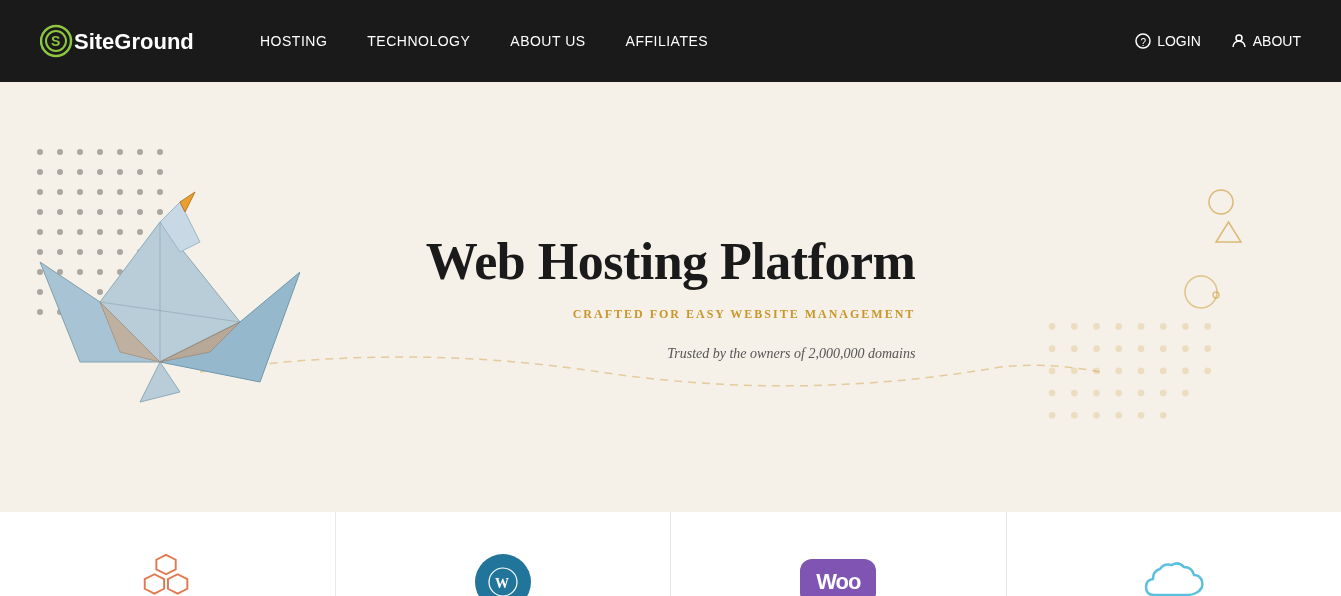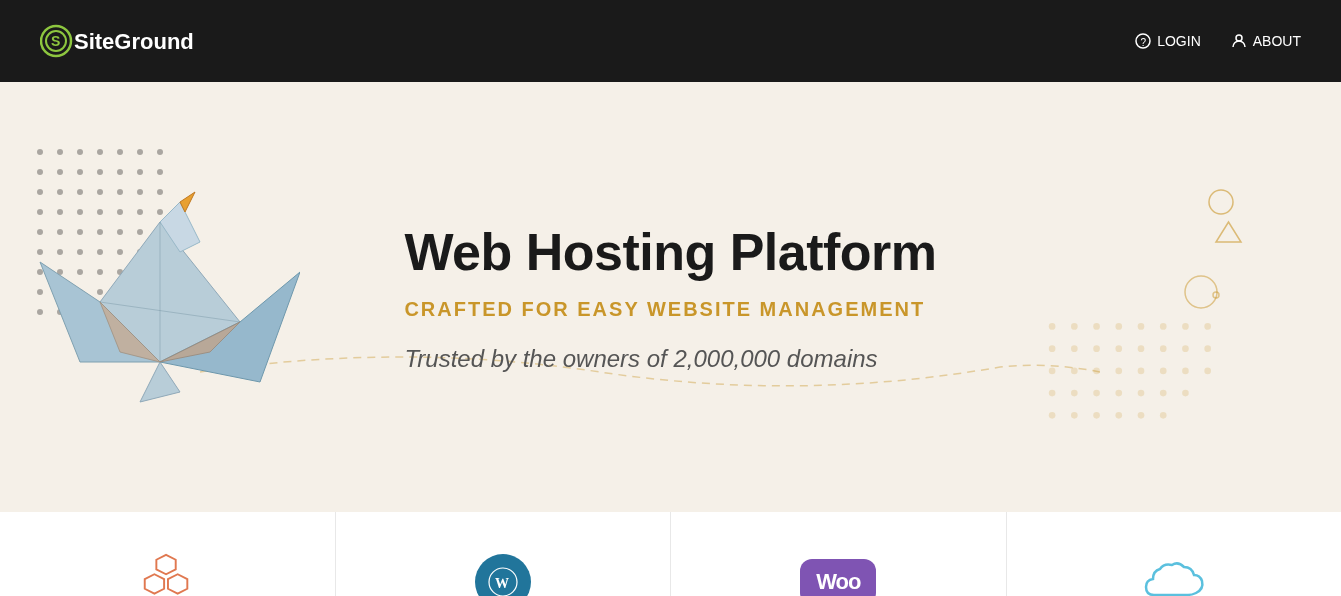--- a/index.html
+++ b/index.html
@@ -38,41 +38,42 @@
     .hero {
       background: #f5f0e8;
       min-height: 430px;
       position: relative;
       display: flex;
       align-items: center;
       justify-content: center;
       overflow: hidden;
     }
     .hero-content {
-      text-align: left;
+      text-align: right;
       z-index: 2;
       position: relative;
+      font-family: Liberation Serif, serif;
     }
     .hero-title {
       font-size: 52px;
       font-weight: 900;
       color: #1a1a1a;
       margin-bottom: 16px;
       letter-spacing: -0.5px;
     }
     .hero-subtitle {
-      font-size: 20px;
+      font-size: 12px;
       font-weight: 700;
       color: #c9962a;
       letter-spacing: 2px;
       text-transform: uppercase;
       margin-bottom: 24px;
     }
     .hero-tagline {
-      font-size: 24px;
+      font-size: 14px;
       color: #555;
       font-style: italic;
     }
 
     
     .dots-pattern {
       position: absolute;
       width: 200px;
       height: 200px;
       opacity: 0.3;
@@ -139,20 +140,26 @@
   <div class="nav-left">
     <div class="nav-logo">
 
       <svg width="170" height="38" viewBox="0 0 170 38" xmlns="http://www.w3.org/2000/svg">
 
         <circle cx="16" cy="19" r="15" fill="none" stroke="#8dc63f" stroke-width="2.5"></circle>
         <circle cx="16" cy="19" r="10" fill="none" stroke="#8dc63f" stroke-width="2"></circle>
         <text x="11" y="24" font-size="14" font-weight="900" fill="#8dc63f" font-family="Arial">S</text>
         <text x="34" y="27" font-size="22" font-weight="700" fill="white" font-family="Arial, sans-serif">SiteGround</text>
       </svg>
+    </div>
+    <div class="nav-links">
+      <a class="nav-link" href="#">HOSTING</a>
+      <a class="nav-link" href="#">TECHNOLOGY</a>
+      <a class="nav-link" href="#">ABOUT US</a>
+      <a class="nav-link" href="#">AFFILIATES</a>
     </div>
   </div>
   <div class="nav-right">
     <a class="nav-util" href="#">
       <svg width="16" height="16" viewBox="0 0 16 16" fill="none" xmlns="http://www.w3.org/2000/svg">
         <circle cx="8" cy="8" r="7" stroke="white" stroke-width="1.5"></circle>
         <text x="5.5" y="13" font-size="10" fill="white" font-family="Arial">?</text>
       </svg>
       <span>LOGIN</span>
     </a>

